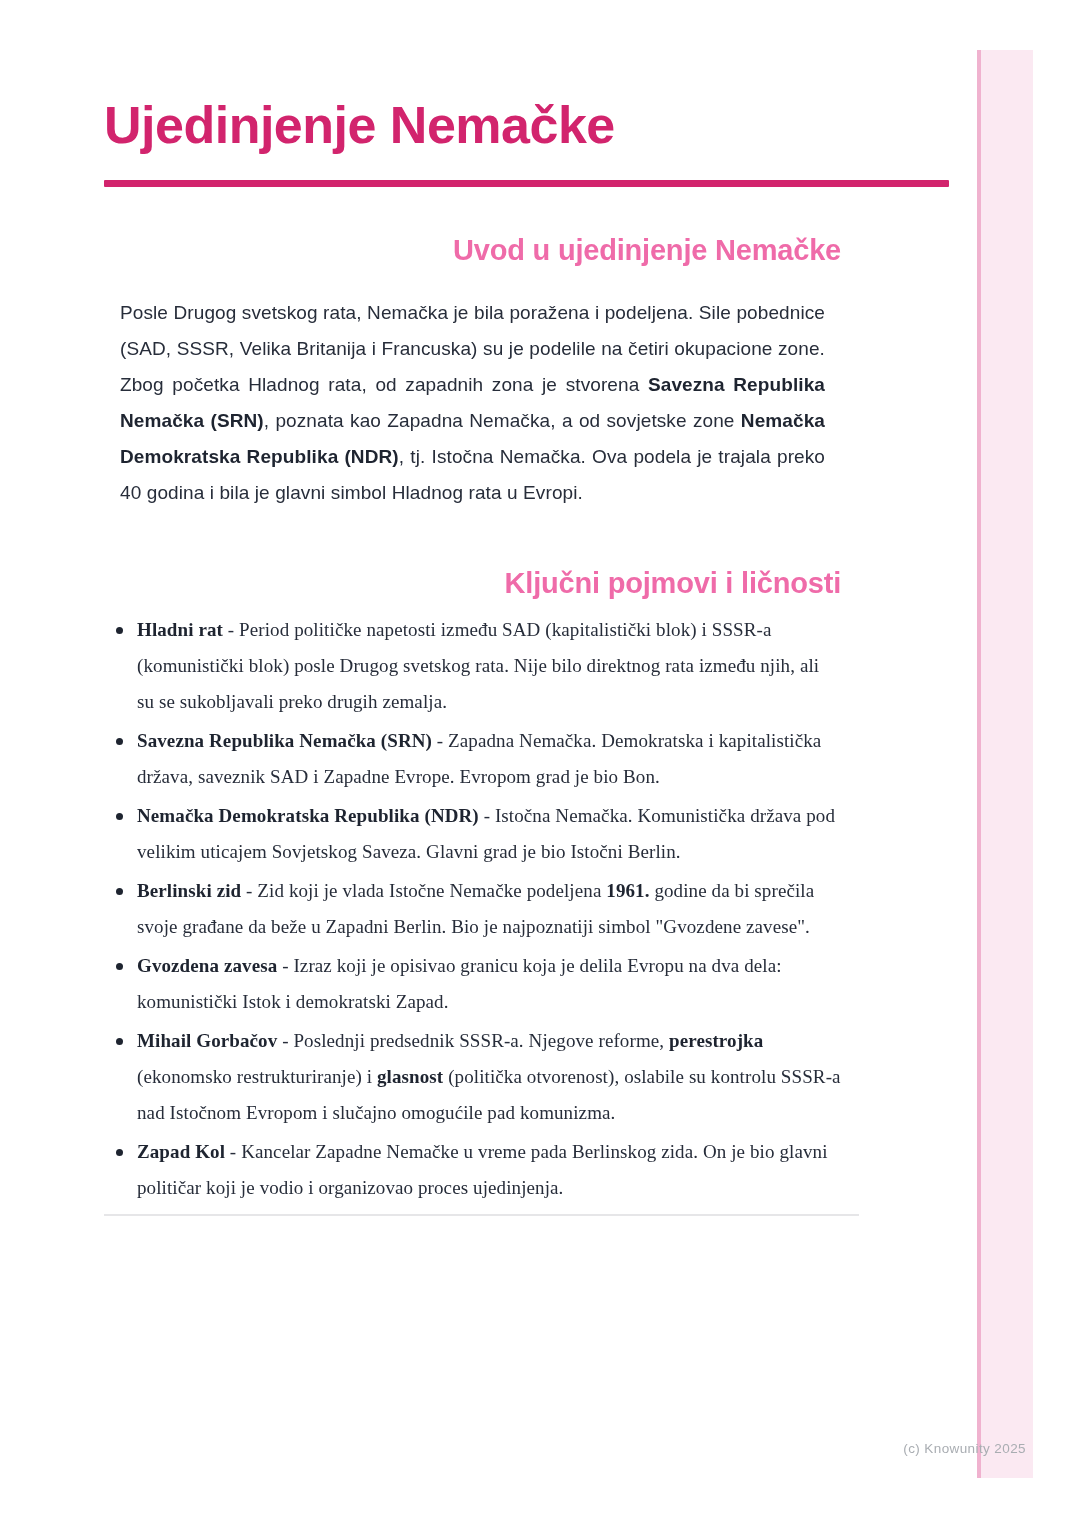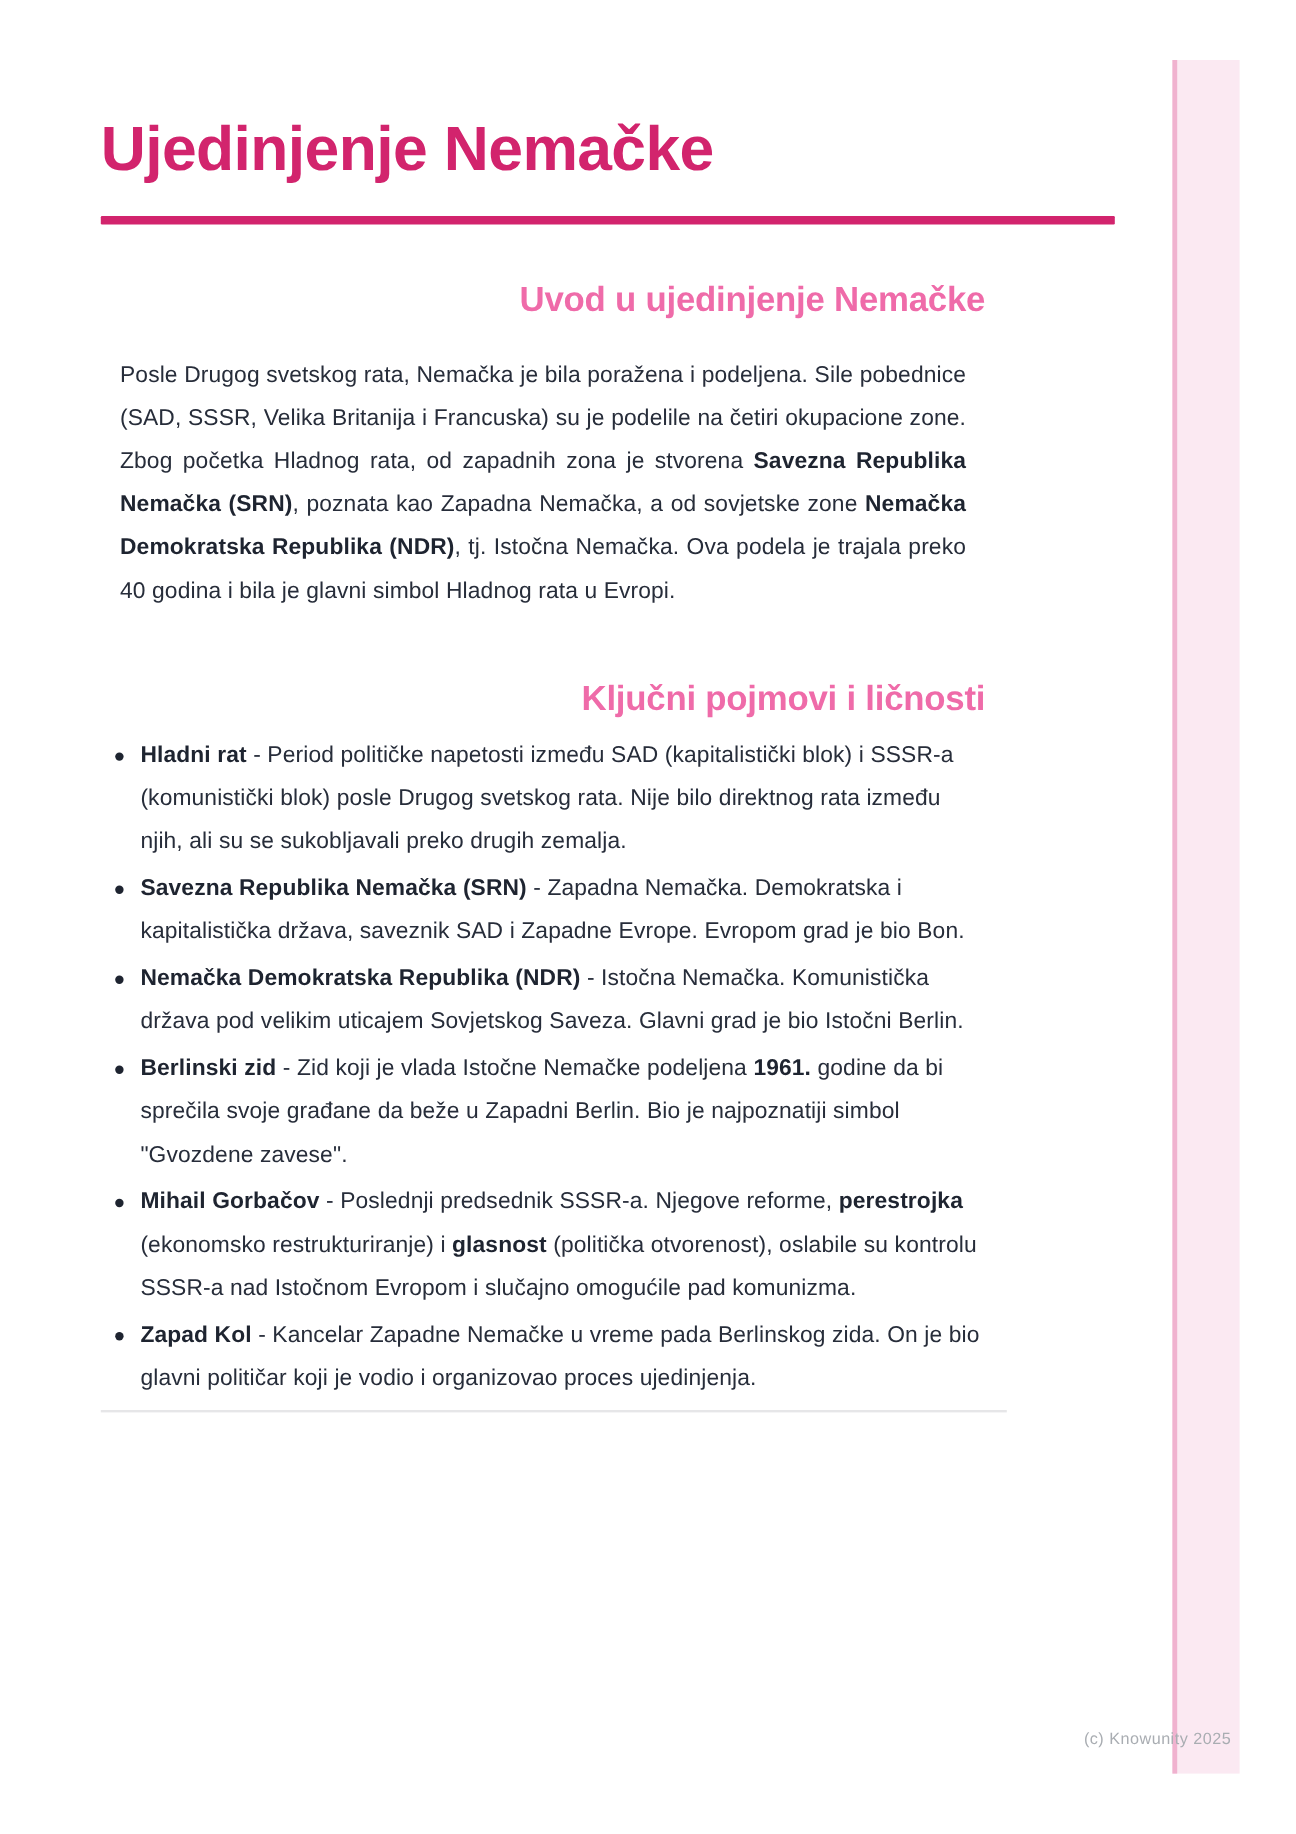--- a/index.html
+++ b/index.html
@@ -27,21 +27,21 @@
     top: 50px;
     left: 977px;
     width: 52px;
     height: 1428px;
     background: var(--bar-fill);
     border-left: 4px solid var(--bar-edge);
   }
   .content {
     position: absolute;
     top: 0;
-    left: 84px;
+    left: 104px;
     width: 737px;
     padding-top: 96px;
   }
   h1.doc-title {
     margin: 0;
     font-size: 52px;
     line-height: 1.12;
     font-weight: 800;
     letter-spacing: -0.5px;
     color: var(--accent);
@@ -70,20 +70,21 @@
     line-height: 36px;
     color: var(--body);
     text-align: justify;
     letter-spacing: 0.1px;
   }
   p.body-par b, .terms-list b { font-weight: 700; color: #1e2430; }
   ul.terms-list {
     margin: 0;
     padding: 0;
     list-style: none;
+    font-family: Liberation Serif, serif;
   }
   ul.terms-list li {
     position: relative;
     margin: 0 0 3px 0;
     padding-left: 33px;
     font-size: 19px;
     line-height: 36px;
     color: var(--body);
     letter-spacing: 0.1px;
   }
@@ -128,20 +129,21 @@
       <p class="body-par"><span>Posle Drugog svetskog rata, Nemačka je bila poražena i podeljena. Sile pobednice (SAD, SSSR, Velika Britanija i Francuska) su je podelile na četiri okupacione zone. Zbog početka Hladnog rata, od zapadnih zona je stvorena </span><b>Savezna Republika Nemačka (SRN)</b><span>, poznata kao Zapadna Nemačka, a od sovjetske zone </span><b>Nemačka Demokratska Republika (NDR)</b><span>, tj. Istočna Nemačka. Ova podela je trajala preko 40 godina i bila je glavni simbol Hladnog rata u Evropi.</span></p>
     </section>
 
     <section class="sec-terms">
       <h2 class="section-heading">Ključni pojmovi i ličnosti</h2>
       <ul class="terms-list" id="terms-list">
           <li><b>Hladni rat</b><span> - Period političke napetosti između SAD (kapitalistički blok) i SSSR-a (komunistički blok) posle Drugog svetskog rata. Nije bilo direktnog rata između njih, ali su se sukobljavali preko drugih zemalja.</span></li>
           <li><b>Savezna Republika Nemačka (SRN)</b><span> - Zapadna Nemačka. Demokratska i kapitalistička država, saveznik SAD i Zapadne Evrope. Evropom grad je bio Bon.</span></li>
           <li><b>Nemačka Demokratska Republika (NDR)</b><span> - Istočna Nemačka. Komunistička država pod velikim uticajem Sovjetskog Saveza. Glavni grad je bio Istočni Berlin.</span></li>
           <li><b>Berlinski zid</b><span> - Zid koji je vlada Istočne Nemačke podeljena </span><b>1961.</b><span> godine da bi sprečila svoje građane da beže u Zapadni Berlin. Bio je najpoznatiji simbol "Gvozdene zavese".</span></li>
+          <li><b>Gvozdena zavesa</b><span> - Izraz koji je opisivao granicu koja je delila Evropu na dva dela: komunistički Istok i demokratski Zapad.</span></li>
           <li><b>Mihail Gorbačov</b><span> - Poslednji predsednik SSSR-a. Njegove reforme, </span><b>perestrojka</b><span> (ekonomsko restrukturiranje) i </span><b>glasnost</b><span> (politička otvorenost), oslabile su kontrolu SSSR-a nad Istočnom Evropom i slučajno omogućile pad komunizma.</span></li>
           <li><b>Zapad Kol</b><span> - Kancelar Zapadne Nemačke u vreme pada Berlinskog zida. On je bio glavni političar koji je vodio i organizovao proces ujedinjenja.</span></li>
         </ul>
     </section>
 
     <div class="end-rule"></div>
   </main>
 
   <div class="footer-note">(c) Knowunity 2025</div>
 </div>

